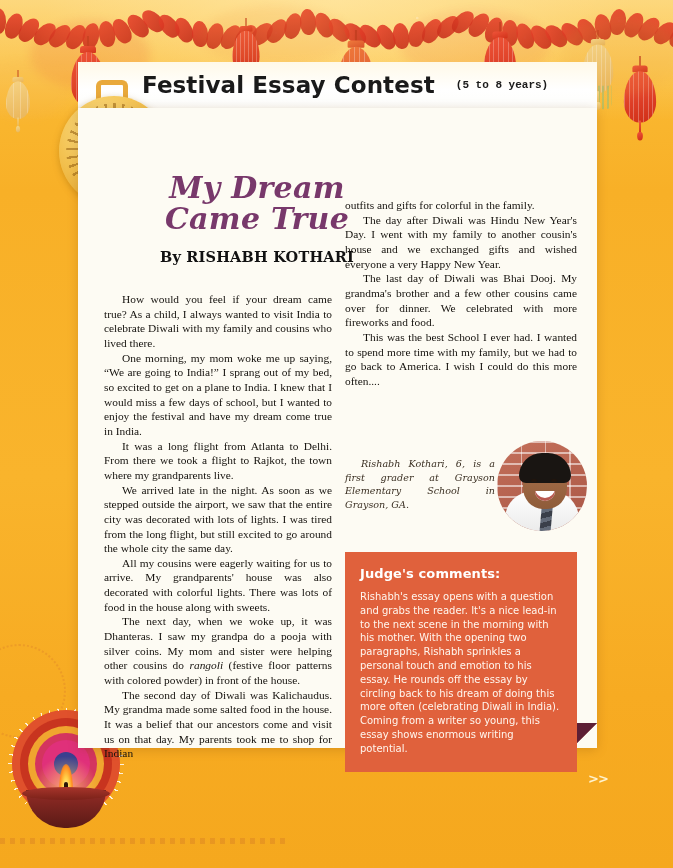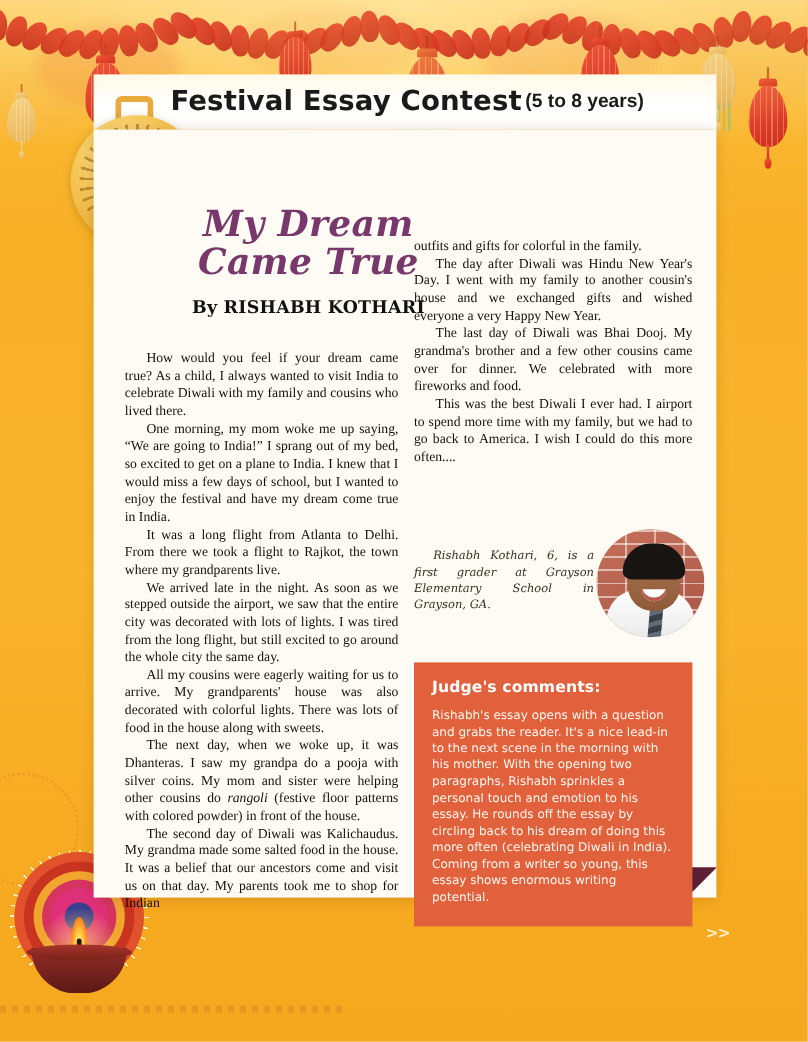--- a/index.html
+++ b/index.html
@@ -95,21 +95,21 @@
   .fold2{position:absolute;left:573px;top:723px;width:0;height:0;
     border-right:24px solid transparent;border-top:24px solid #8f2f28;}
 
   
   #hdr{position:absolute;left:78px;top:62px;width:519px;height:46px;
     background:linear-gradient(180deg,#fff9e8 0%,#ffffff 60%,#fdfdfa 100%);
     border-bottom:2px solid #efe3c6;display:flex;align-items:center;}
   #hdr .h-title{font-family:"DejaVu Sans", sans-serif;font-weight:700;font-size:23px;color:#1a1a1a;
     margin-left:64px;letter-spacing:.1px;}
   #hdr .h-group{font-family:"DejaVu Sans", sans-serif;font-weight:700;font-size:15.5px;color:#1a1a1a;margin-left:13px;}
-  #hdr .h-age{font-family:Liberation Sans, sans-serif;font-weight:700;font-size:16px;color:#1a1a1a;margin-left:3px;}
+  #hdr .h-age{font-family:Liberation Mono, monospace;font-weight:700;font-size:11px;color:#1a1a1a;margin-left:21px;}
   .hdr-pat{position:absolute;left:78px;top:62px;width:519px;height:16px;overflow:hidden;opacity:.30;}
 
   
   .medal-hanger{position:absolute;left:96px;top:80px;width:22px;height:20px;
     border:5px solid #e9a93b;border-bottom:none;border-radius:6px 6px 0 0;background:transparent;}
   #medal{position:absolute;left:59px;top:96px;width:110px;height:110px;border-radius:50%;
     background:radial-gradient(circle at 38% 30%, #fbe08b 0%, #f3c251 45%, #e8ad36 75%, #d99a24 100%);
     box-shadow:0 2px 7px rgba(140,90,0,.35);}
   #medal .wreath{position:absolute;inset:7px;border-radius:50%;
     background:
@@ -365,21 +365,21 @@
     <p>It was a long flight from Atlanta to Delhi. From there we took a flight to Rajkot, the town where my grandparents live.</p>
     <p>We arrived late in the night. As soon as we stepped outside the airport, we saw that the entire city was decorated with lots of lights. I was  tired from the long flight, but still excited to go around the whole city the same day.</p>
     <p>All my cousins were eagerly waiting for us to arrive. My grandparents' house was also decorated with colorful lights. There was lots of food in the house along with sweets.</p>
     <p>The next day, when we woke up, it was Dhanteras. I saw my grandpa do a pooja with silver coins. My mom and sister were helping other cousins do <i>rangoli</i> (festive floor patterns with colored powder) in front of the house.</p>
     <p>The second day of Diwali was Kalichaudus. My grandma made some salted food in the house. It was a belief that our ancestors come and visit us on that day. My parents took me to shop for Indian</p>
   </div>
 <div class="col" id="colR">
     <p style="text-indent: 0px;">outfits and gifts for colorful in the family.</p>
     <p>The day after Diwali was Hindu New Year's Day. I went with my family to another cousin's house and we exchanged gifts and wished everyone a very Happy New Year.</p>
     <p>The last day of Diwali was Bhai Dooj. My grandma's brother and a few other cousins came over for dinner. We celebrated with more fireworks and food.</p>
-    <p>This was the best Diwali I ever had. I airport to spend more time with my family, but we had to go back to America. I wish I could do this more often....</p>
+    <p>This was the best School I ever had. I wanted to spend more time with my family, but we had to go back to America. I wish I could do this more often....</p>
   </div>
 
 <div id="photo">
   <div class="brick"></div>
   <div class="shirt"></div>
   <div class="tie"></div>
   <div class="neck"></div>
   <div class="face"></div>
   <div class="hair"></div>
   <div class="eye eL"></div>

